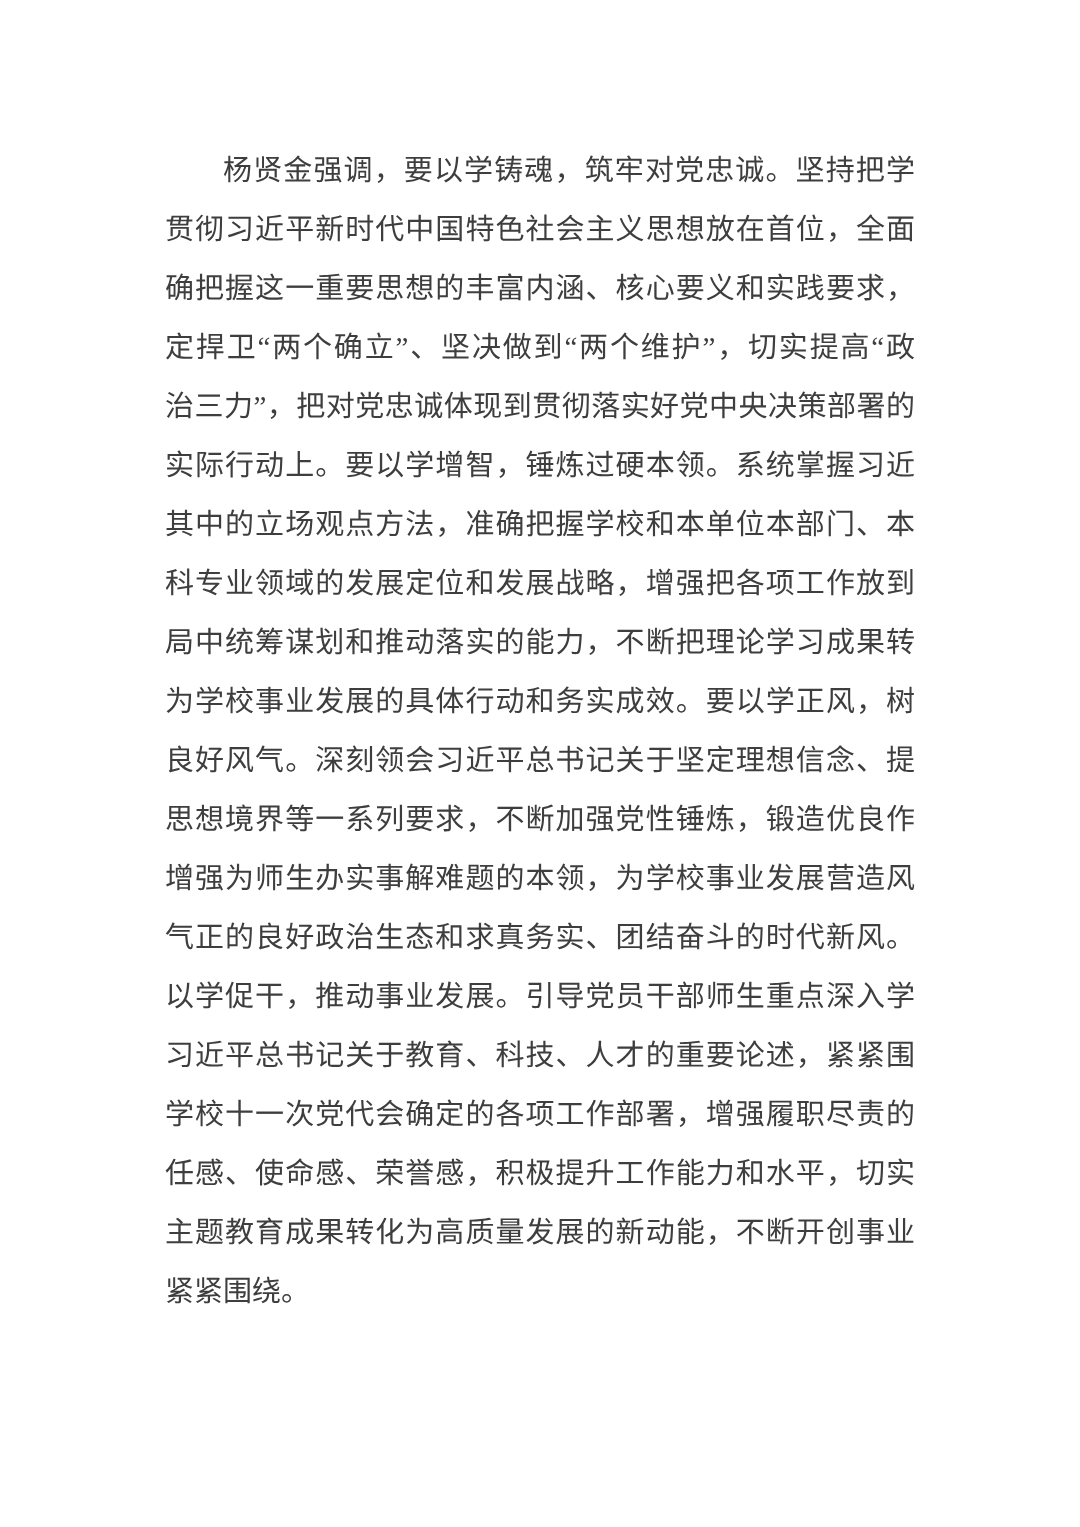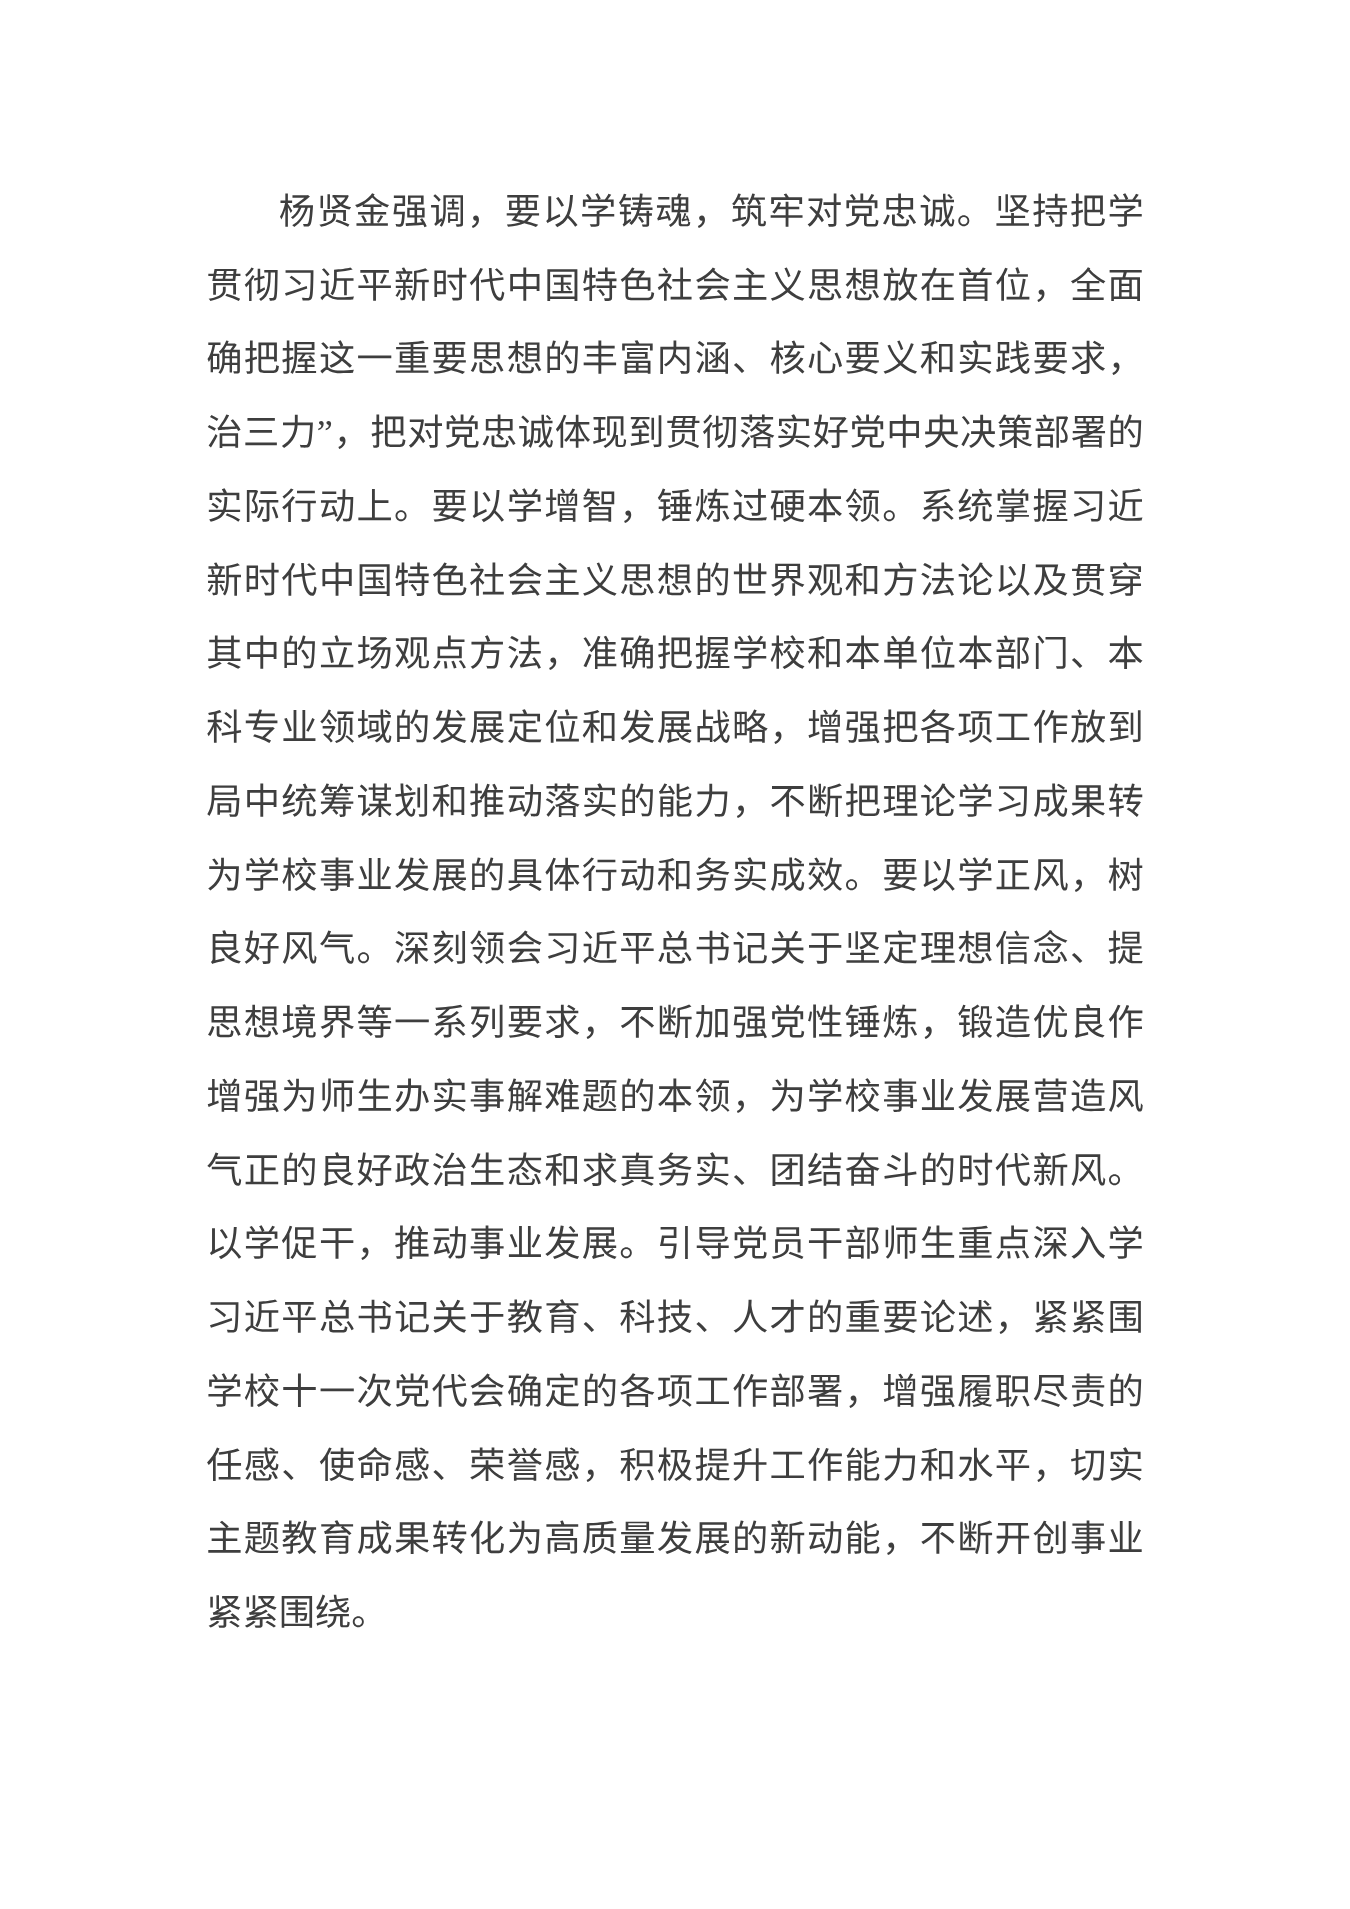--- a/index.html
+++ b/index.html
@@ -47,23 +47,23 @@
   }
 </style>
 </head>
 <body>
 
 <div class="page">
   <div class="text-block">
     <div class="line indent">杨贤金强调，要以学铸魂，筑牢对党忠诚。坚持把学习</div>
     <div class="line">贯彻习近平新时代中国特色社会主义思想放在首位，全面准</div>
     <div class="line">确把握这一重要思想的丰富内涵、核心要义和实践要求，坚</div>
+    <div class="line">定捍卫“两个确立”、坚决做到“两个维护”，切实提高“政</div>
     <div class="line">治三力”，把对党忠诚体现到贯彻落实好党中央决策部署的</div>
     <div class="line">实际行动上。要以学增智，锤炼过硬本领。系统掌握习近平</div>
-    <div class="line">新时代中国特色社会主义思想的世界观和方法论以及贯穿</div>
     <div class="line">其中的立场观点方法，准确把握学校和本单位本部门、本学</div>
     <div class="line">科专业领域的发展定位和发展战略，增强把各项工作放到全</div>
     <div class="line">局中统筹谋划和推动落实的能力，不断把理论学习成果转化</div>
     <div class="line">为学校事业发展的具体行动和务实成效。要以学正风，树立</div>
     <div class="line">良好风气。深刻领会习近平总书记关于坚定理想信念、提升</div>
     <div class="line">思想境界等一系列要求，不断加强党性锤炼，锻造优良作风，</div>
     <div class="line">增强为师生办实事解难题的本领，为学校事业发展营造风清</div>
     <div class="line">气正的良好政治生态和求真务实、团结奋斗的时代新风。要</div>
     <div class="line">以学促干，推动事业发展。引导党员干部师生重点深入学习</div>
     <div class="line">习近平总书记关于教育、科技、人才的重要论述，紧紧围绕</div>

